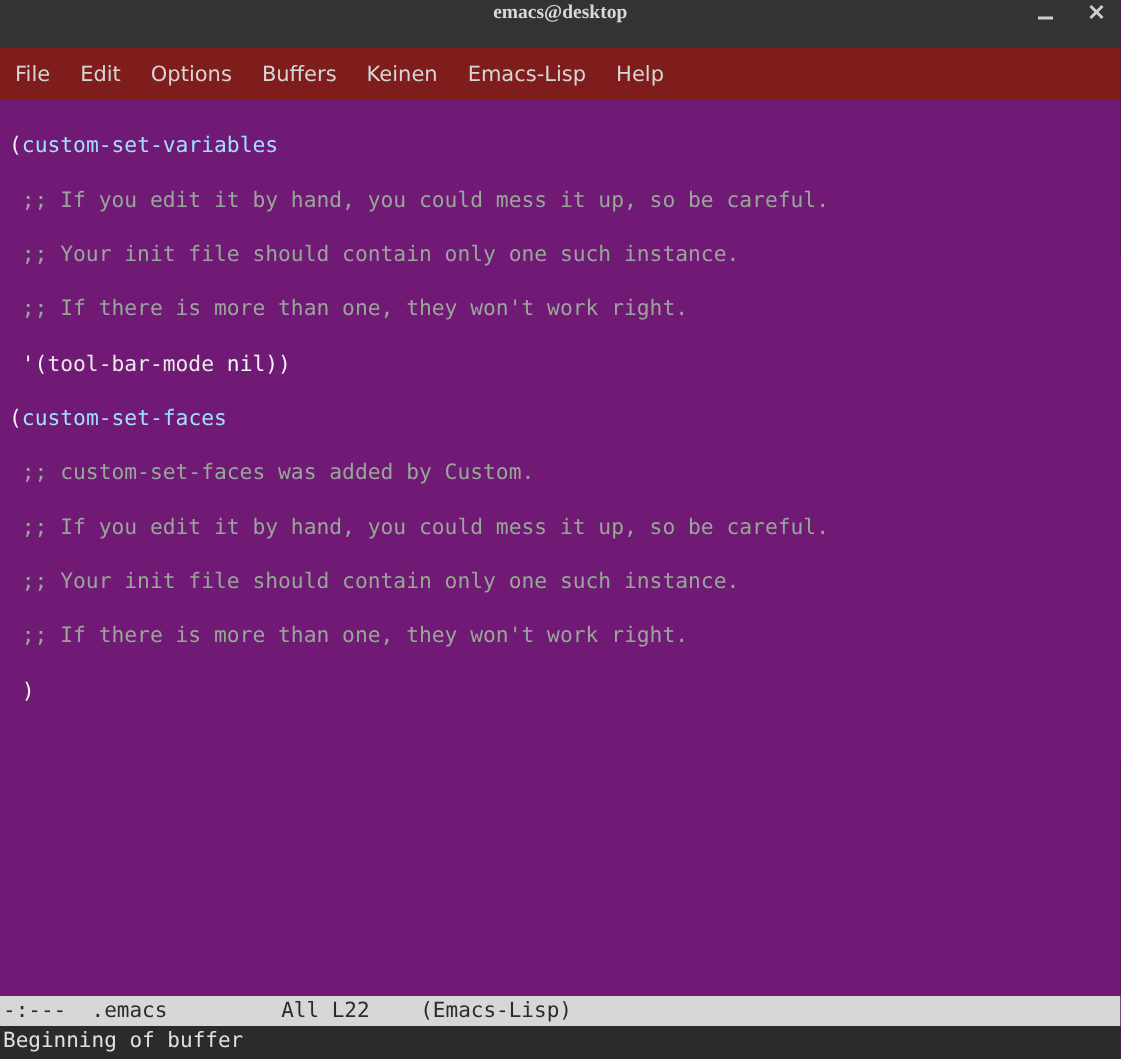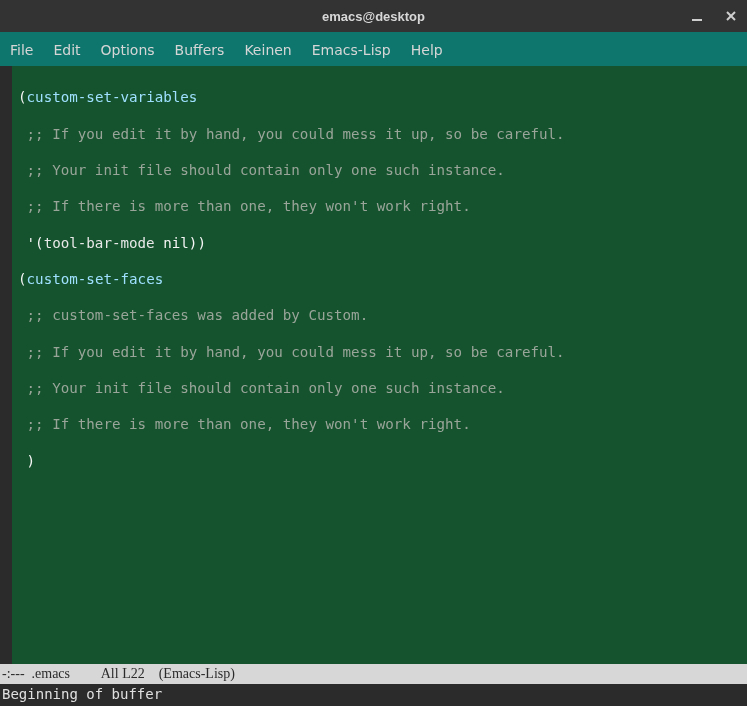--- a/index.html
+++ b/index.html
@@ -11,76 +11,73 @@
     width: 747px;
     height: 706px;
     overflow: hidden;
     display: flex;
     flex-direction: column;
   }
   .titlebar {
     background: #333333;
     height: 32px;
     display: flex;
-    align-items: center;
     justify-content: center;
     position: relative;
     color: #d8d8d8;
-    font-family: Liberation Sans, sans-serif;
+    font-family: Liberation Serif, serif;
     font-size: 13px;
     font-weight: bold;
   }
   .titlebar .controls {
     position: absolute;
     right: 8px;
     display: flex;
     gap: 18px;
     align-items: center;
   }
   .ctrl {
     width: 16px;
     height: 16px;
     display: flex;
     align-items: center;
     justify-content: center;
     color: #cfcfcf;
     cursor: pointer;
   }
   .menubar {
-    background: #0f766e;
+    background: #7f1d1d;
     display: flex;
     gap: 20px;
     padding: 10px 10px 8px 10px;
     font-family: "DejaVu Sans", "Segoe UI", sans-serif;
     font-size: 14px;
     color: #d6d6d6;
   }
   .menuitem { cursor: pointer; }
   .editor {
     flex: 1;
-    background: #14532d;
+    background: #701a75;
     padding: 4px 6px 0 6px;
     line-height: 1.28;
     white-space: pre;
     font-size: 14.2px;
     overflow: hidden;
-    margin-left: 12px;
   }
   .line { display: block; min-height: 1.28em; }
   .paren { color: #f5f5f5; }
   .comment { color: #9aa59a; }
   .kw { color: #9fe0ff; }
   .sym { color: #e8e8e8; }
   .modeline {
     background: #d7d7d7;
     color: #2b2b2b;
     padding: 2px 2px;
     font-size: 14px;
     white-space: pre;
-    font-family: Liberation Serif, serif;
   }
   .minibuffer {
     background: #2b2b2b;
     color: #e0e0e0;
     padding: 2px 18px 4px 2px;
     font-size: 14px;
     white-space: pre;
   }
   svg { display: block; }
 </style>

